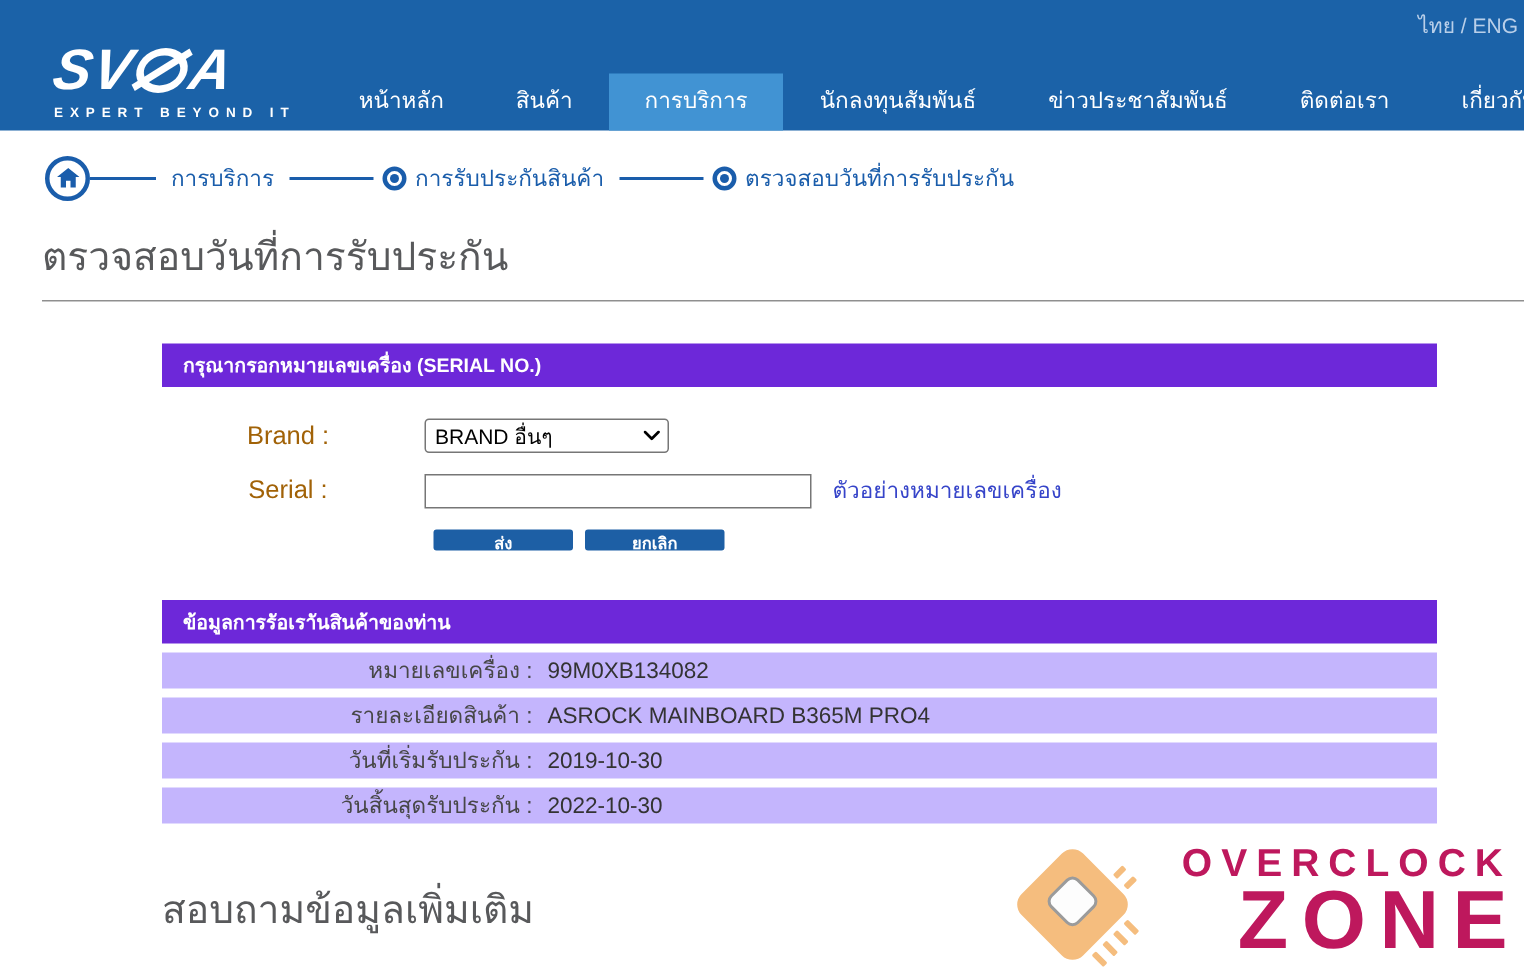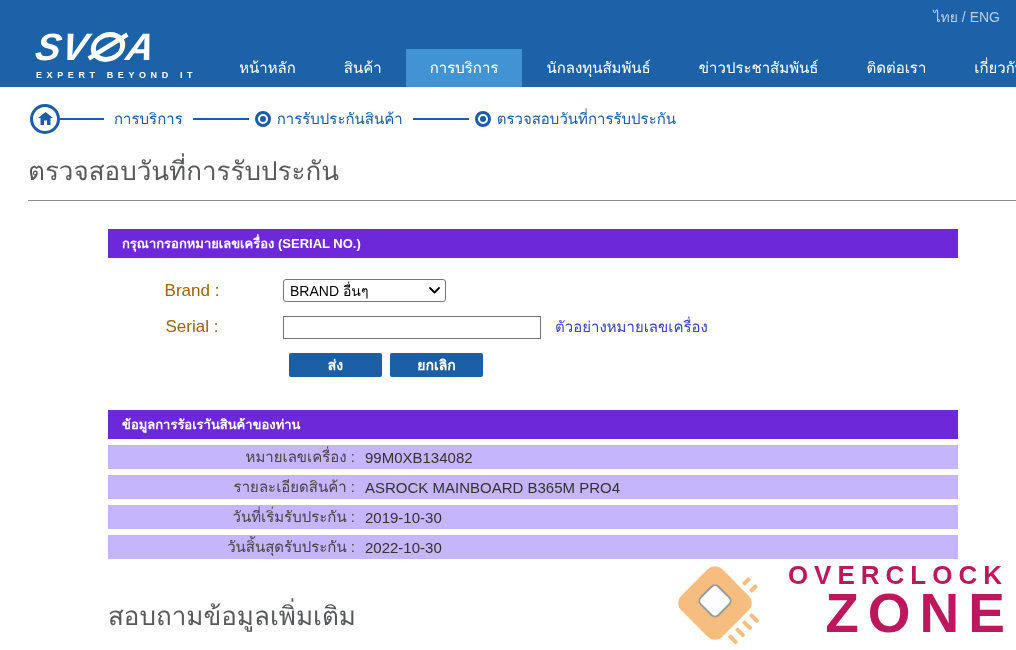--- a/index.html
+++ b/index.html
@@ -4,21 +4,21 @@
 <style>
   * { box-sizing: border-box; margin: 0; padding: 0; }
   html,body { width:1016px; height:650px; }
   body {
     font-family: "Liberation Sans", sans-serif;
     background:#ffffff; color:#333;
     position:relative; overflow:hidden;
   }
   
   .topbar { height:87px; background:#1b62a8; position:relative; }
-  .lang { position:absolute; top:6px; right:16px; font-size:14px; color:#b9cfe9; }
+  .lang { position:absolute; top:6px; right:4px; font-size:14px; color:#b9cfe9; }
   .lang span { cursor:pointer; }
   .header-row { display:flex; align-items:flex-end; height:100%; }
   .logo { margin:0 0 7px 36px; width:198px; cursor:pointer; }
   .logo-word { display:flex; align-items:center; transform:skewX(-10deg);
                color:#fff; font-weight:bold; font-style:italic; font-size:38px; line-height:1; }
   .logo-word .ltr { letter-spacing:1px; }
   .logo-o { width:34px; height:30px; margin:0 2px; position:relative; }
   .logo-o .ring { position:absolute; inset:0; border:5px solid #fff; border-radius:50%; }
   .logo-o .slash { position:absolute; left:-4px; top:12px; width:42px; height:5px;
                    background:#fff; transform:rotate(-35deg); }
@@ -55,22 +55,22 @@
   .form-row.serial { margin-bottom:14px; }
   .form-label { width:175px; text-align:center; padding-right:7px; font-size:17px; color:#a16207; }
   .select { width:163px; height:23px; border:1px solid #767676; border-radius:3px;
             background:#fff; display:flex; align-items:center; justify-content:space-between;
             padding:0 5px 0 6px; font-size:14px; color:#000; cursor:pointer; }
   .select svg { flex:none; }
   .text-input { width:258px; height:23px; border:1px solid #767676; background:#fff;
                 font-size:14px; padding:0 5px; font-family:"Liberation Sans",sans-serif; }
   .example-link { margin-left:14px; color:#3644c9; font-size:15px; text-decoration:none; cursor:pointer; }
   .btn-row { margin-left:181px; margin-top:12px; display:flex; gap:8px; }
-  .btn { width:93px; height:24px; background:#1d5fa5; border:none; border-radius:2px;
-         color:#fff; font-size:14px; font-weight:bold; cursor:pointer;
+  .btn { width:93px; height:14px; background:#1d5fa5; border:none; border-radius:2px;
+         color:#fff; font-size:11px; font-weight:bold; cursor:pointer;
          font-family:"Liberation Sans",sans-serif; }
   
   .result-panel { margin-top:33px; }
   .w-row { background:#c4b5fd; height:24px; margin-top:6px; display:flex; align-items:center;
            font-size:15px; }
   .w-label { width:247px; text-align:right; color:#474747; flex:none; }
   .w-value { margin-left:10px; color:#333; }
   
   .footer-heading { margin:36px 0 0 108px; font-size:26px; font-weight:normal; color:#58595b; }
   

